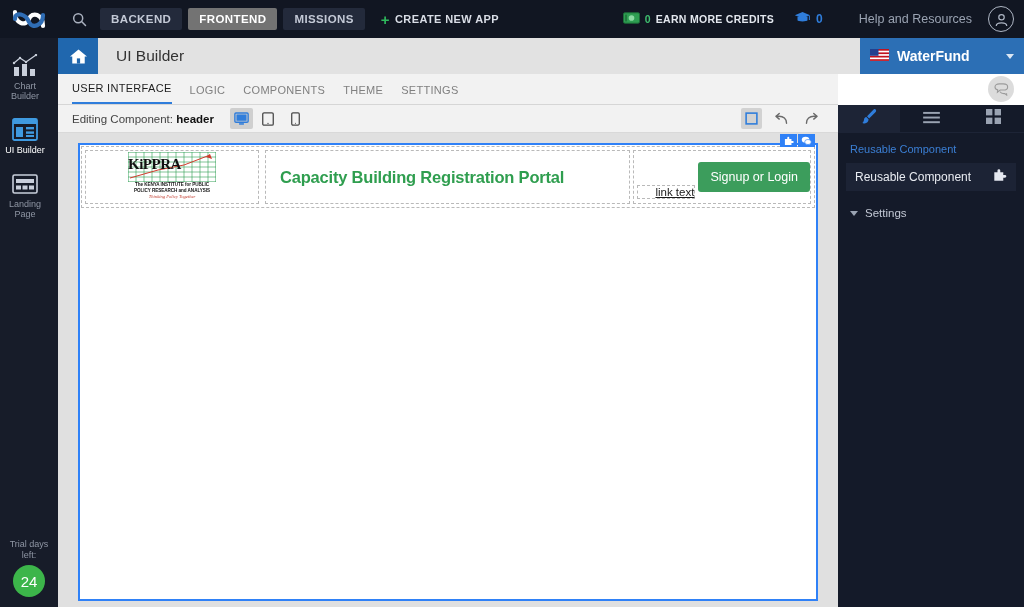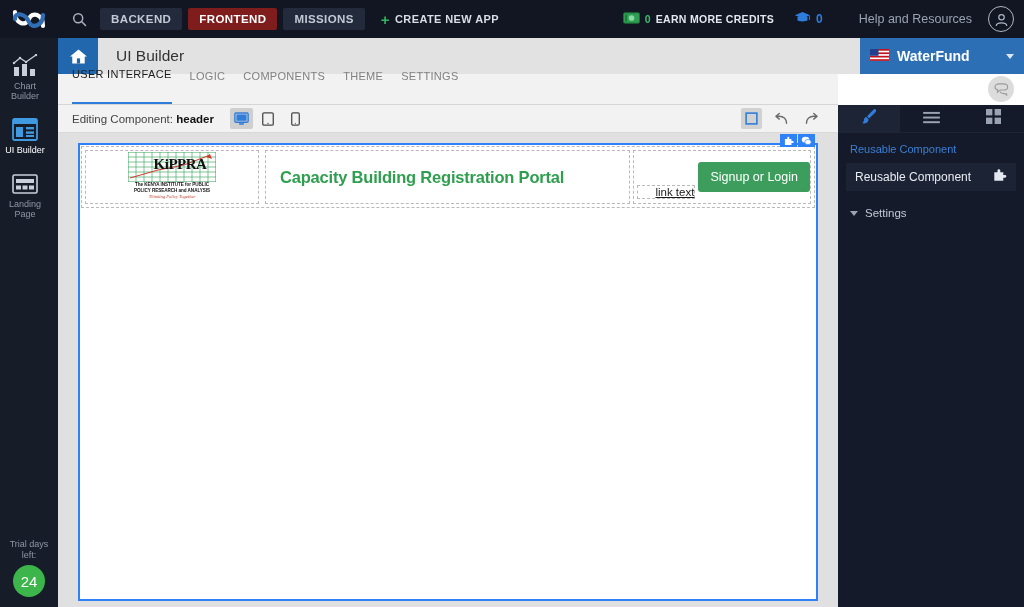--- a/index.html
+++ b/index.html
@@ -24,21 +24,21 @@
     width: 42px; height: 38px; display: flex;
     align-items: center; justify-content: center;
   }
   .nav-pill {
     height: 22px; padding: 0 11px; margin-right: 6px;
     border-radius: 2px; background: #232a3b; color: #c3c9d6;
     font-size: 11.5px; letter-spacing: .4px; font-weight: bold;
     display: flex; align-items: center; justify-content: center;
     white-space: nowrap;
   }
-  .nav-pill.active { background: #7f1d1d; color: #ffffff; }
+  .nav-pill.active { background: #737373; color: #ffffff; }
   .create-app {
     display: flex; align-items: center; gap: 5px; margin-left: 10px;
     color: #d9dde6; font-size: 11px; letter-spacing: .4px; font-weight: bold;
     white-space: nowrap;
   }
   .plus-icon { color: #2eb85c; font-size: 15px; font-weight: bold; line-height: 1; }
   .topbar-right {
     margin-left: auto; display: flex; align-items: center; height: 38px;
     padding-right: 10px; gap: 0;
   }
@@ -105,21 +105,21 @@
   }
 
   
   .tabsbar {
     position: absolute; left: 58px; top: 74px; width: 780px; height: 31px;
     background: #f2f2f2; display: flex; align-items: flex-end;
     border-bottom: 1px solid #d6d6d6;
   }
   .tab {
     font-size: 11px; letter-spacing: .3px; color: #808080;
-    padding: 0 0 22px; margin-left: 18px; white-space: nowrap;
+    padding: 0 0 8px; margin-left: 18px; white-space: nowrap;
   }
   .tab:first-child { margin-left: 14px; }
   .tab.active { color: #1d1d1d; border-bottom: 2.5px solid #2f7ddb; }
   .chat-fab {
     position: absolute; right: 10px; top: 76px; width: 26px; height: 26px;
     border-radius: 50%; background: #dcdcdc; display: flex;
     align-items: center; justify-content: center;
   }
 
   
@@ -183,23 +183,23 @@
     width: 17px; height: 13px; background: #2f81f7; display: flex;
     align-items: center; justify-content: center;
   }
   
   .kippra {
     width: 88px; height: 50px; position: relative; background: #ffffff;
     overflow: hidden;
   }
   .kgrid { position: absolute; left: 0; top: 0; width: 88px; height: 30px; }
   .ktext {
-    position: absolute; left: 0; top: 5px; width: 88px; text-align: center;
+    position: absolute; left: 0; top: 5px; width: 88px; 
     font-family: "Liberation Serif", serif; font-size: 15px; font-weight: bold;
-    color: #111; letter-spacing: -.5px; line-height: 1; padding-left: 16px;
+    color: #111; letter-spacing: -.5px; line-height: 1;
   }
   .ksub1 {
     position: absolute; left: 0; top: 30px; width: 88px; text-align: center;
     font-size: 4.6px; font-weight: bold; color: #111; line-height: 1.35;
     letter-spacing: -.05px;
   }
   .ksub2 {
     position: absolute; left: 0; top: 42px; width: 88px; text-align: center;
     font-family: "Liberation Serif", serif; font-size: 4.6px;
     font-style: italic; color: #c0392b;

